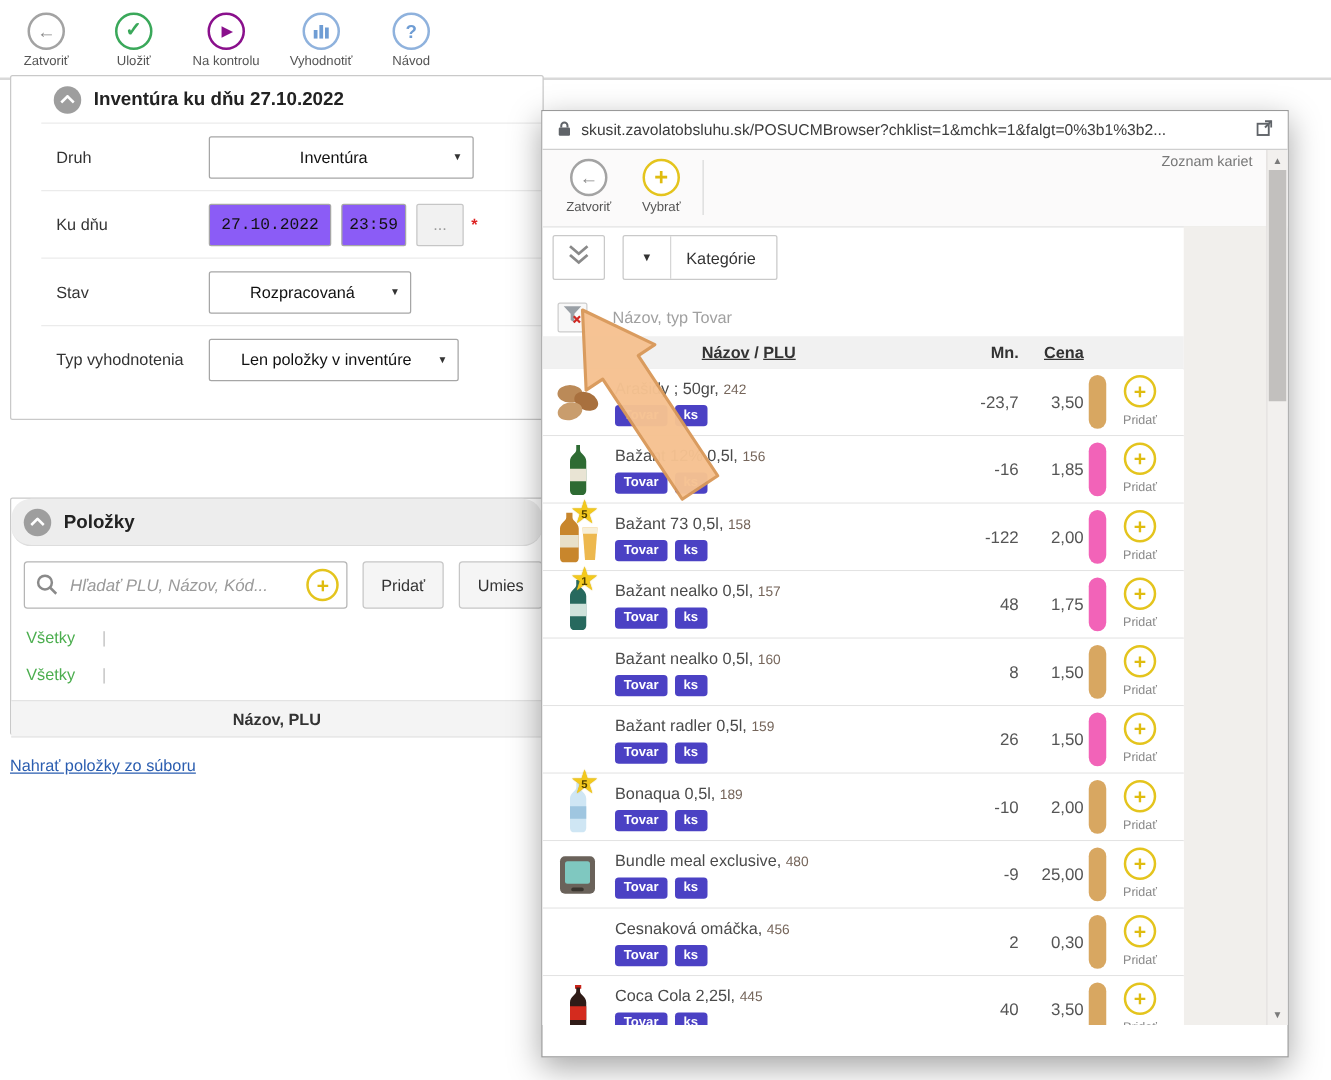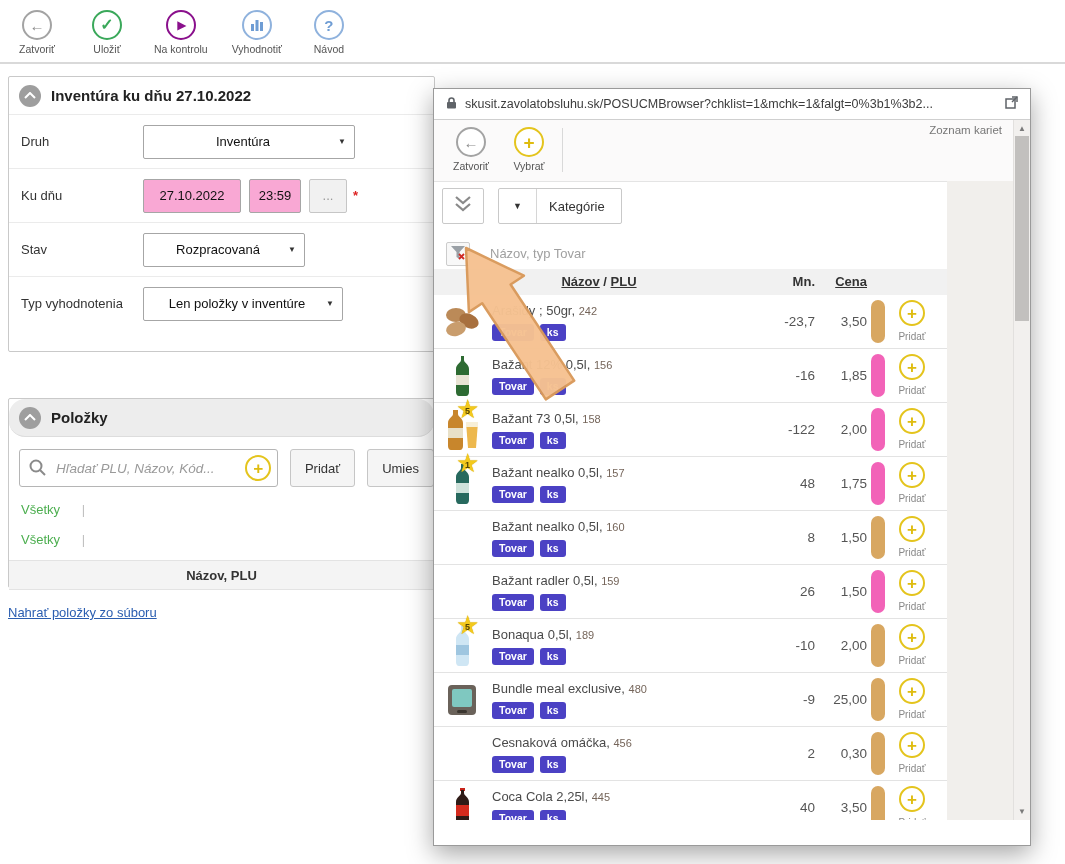--- a/index.html
+++ b/index.html
@@ -19,34 +19,34 @@
   .c-blue{border-color:#8fb2dd!important;color:#6f9dd4;}
   .glyph-arrow{font-size:15px;font-weight:bold;line-height:1;}
   .glyph-check{font-size:16px;font-weight:bold;line-height:1;}
   .glyph-play{font-size:12px;line-height:1;margin-left:2px;}
   .glyph-q{font-size:15px;font-weight:bold;line-height:1;}
   .divider{position:absolute;top:62px;left:0;width:100%;height:2px;background:#d9d9d9;}
 
   
   .panel{position:absolute;left:8px;width:427px;border:1px solid #c9c9c9;background:#fff;
          box-sizing:border-box;border-radius:2px;}
-  #inv-panel{top:76px;height:276px;}
+  #inv-panel{top:60px;height:276px;padding-left:24px;}
   .panel-header{height:37px;display:flex;align-items:center;gap:10px;padding-left:10px;
                 font-size:15px;font-weight:bold;color:#222;}
   .chev-circ{width:22px;height:22px;border-radius:50%;background:#9e9e9e;display:flex;
              align-items:center;justify-content:center;flex:none;}
   .frow{display:flex;align-items:center;height:54px;border-top:1px solid #ebebeb;
         padding-left:12px;box-sizing:border-box;font-size:13px;color:#333;}
   .flabel{width:122px;flex:none;}
   .fsel{border:1px solid #a6a6a6;height:34px;background:#fff;display:flex;align-items:center;
         justify-content:center;position:relative;font-size:13px;color:#111;border-radius:2px;
         box-sizing:border-box;padding:0 18px 0 6px;}
   .fsel .car{position:absolute;right:8px;font-size:8px;color:#333;}
   .tinput{border:1px solid #a6a6a6;height:34px;text-align:center;font-size:13px;color:#111;
-          box-sizing:border-box;font-family:Liberation Sans, sans-serif;border-radius:2px;background:#f9a8d4;}
+          box-sizing:border-box;font-family:Liberation Mono, monospace;border-radius:2px;background:#8b5cf6;}
   .dots-btn{width:38px;height:34px;background:#f1f1f1;border:1px solid #c6c6c6;border-radius:2px;
             color:#9a9a9a;font-size:13px;display:flex;align-items:center;justify-content:center;box-sizing:border-box;}
   .req{color:#d22;font-weight:bold;margin-left:6px;}
   textarea.note{width:188px;height:58px;border:1px solid #a6a6a6;border-radius:2px;resize:both;
             font-family:inherit;font-size:13px;box-sizing:border-box;}
 
   #items-panel{top:398px;height:190px;}
   #items-panel .panel-header{background:#ededed;border-bottom:1px solid #ddd;border-radius:16px;}
   .search-row{display:flex;align-items:center;gap:12px;padding:12px 0 0 10px;}
   .search-box{position:relative;width:300px;height:38px;border:1px solid #b5b5b5;border-radius:3px;

